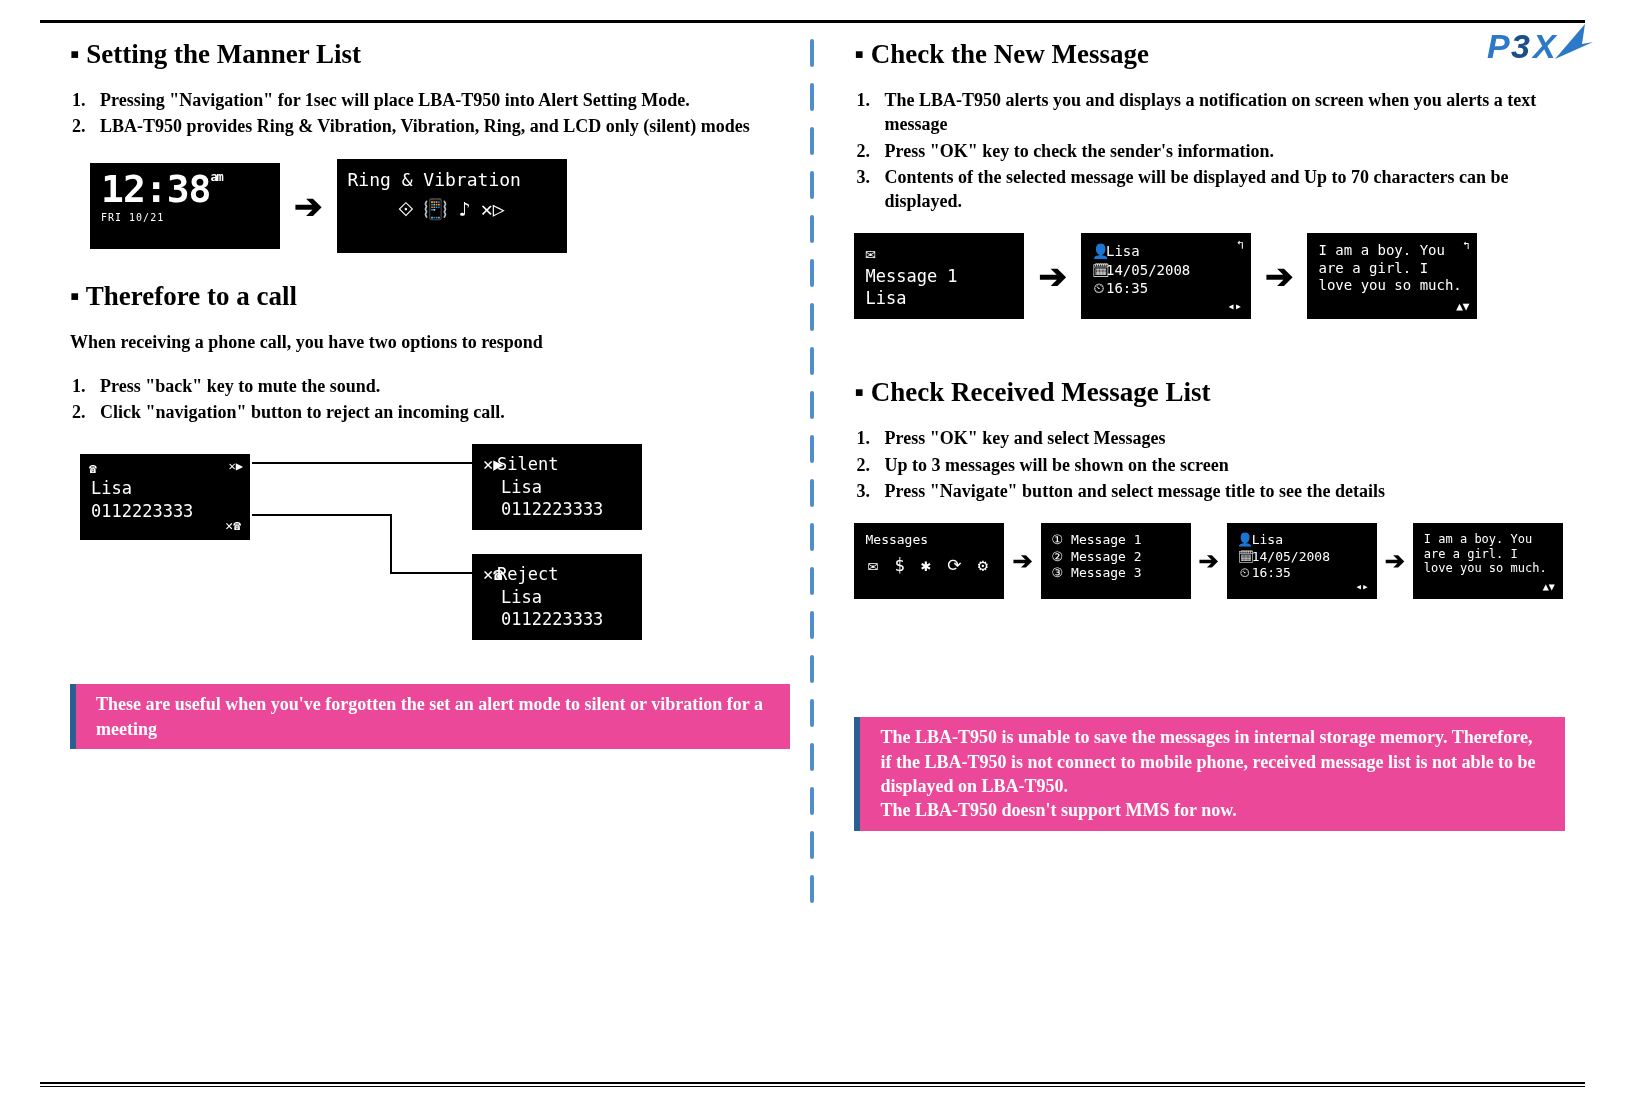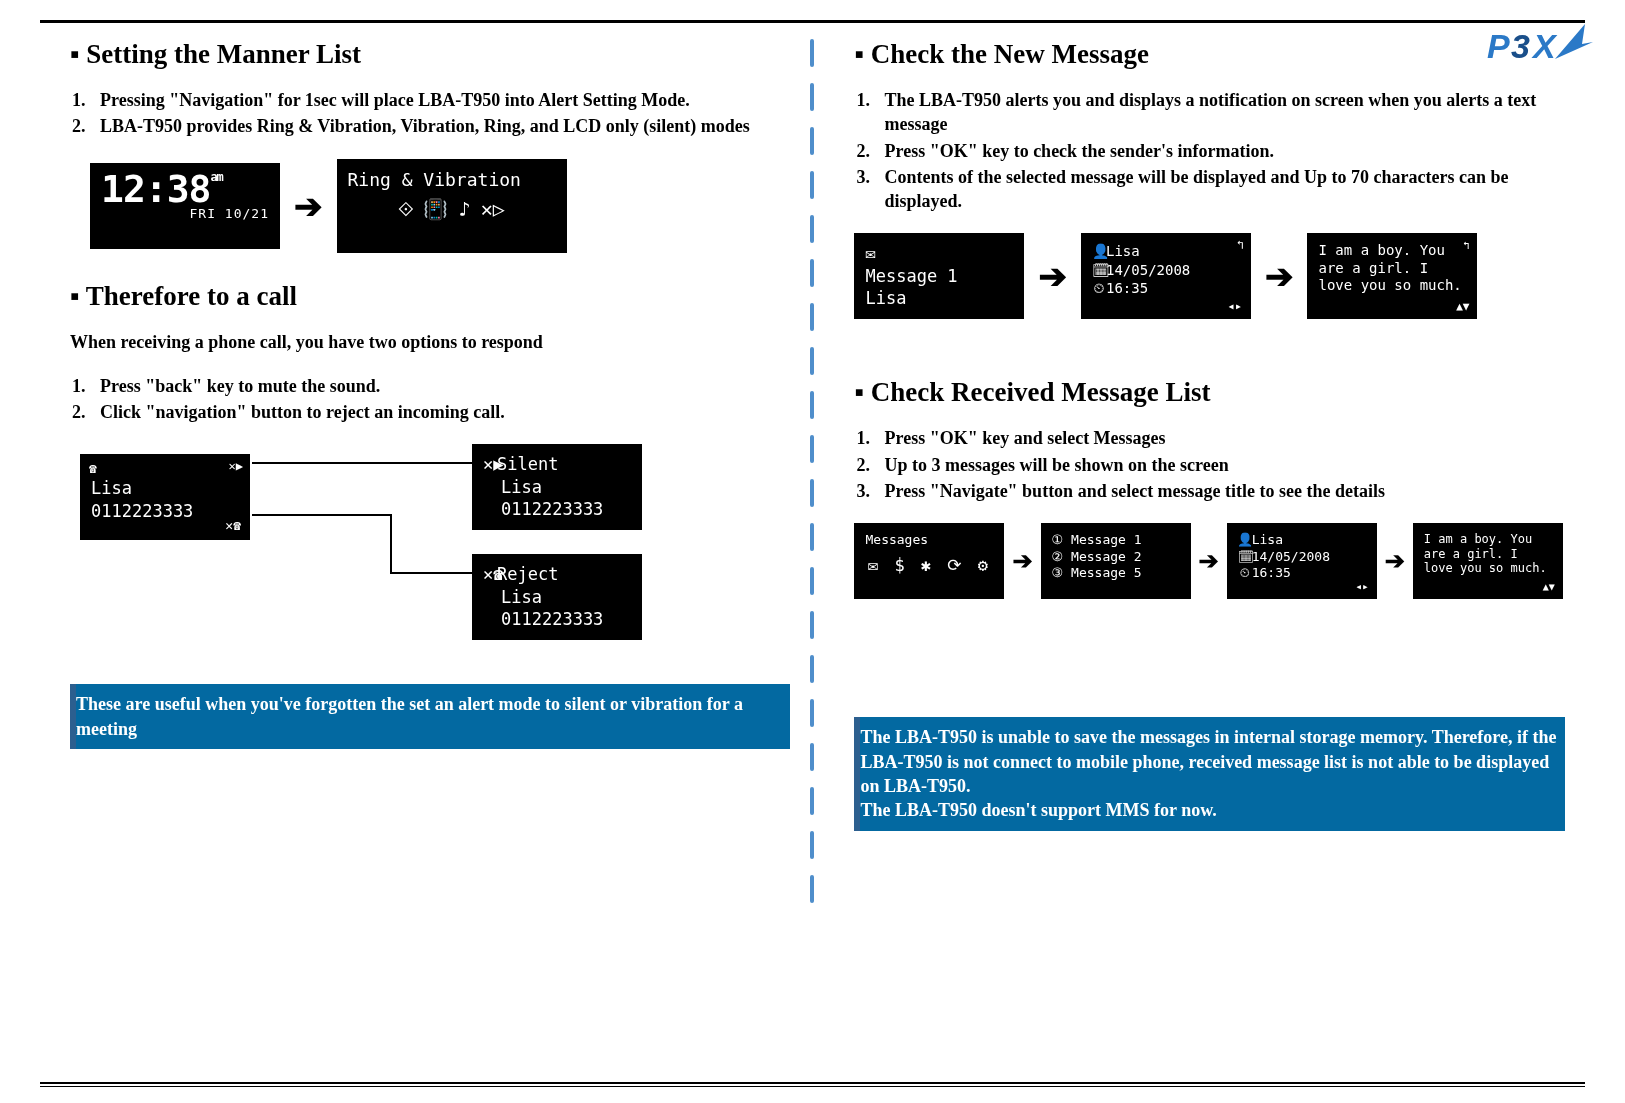--- a/index.html
+++ b/index.html
@@ -94,21 +94,21 @@
   .lcd.wide { width: 230px; height: 94px; }
   .lcd.med { width: 170px; height: 86px; }
   .lcd.sm { width: 150px; height: 76px; font-size: 13px; line-height: 1.25; }
   .lcd .clock-big {
     font-size: 38px;
     font-weight: bold;
     letter-spacing: -1px;
     line-height: 0.9;
   }
   .lcd .am { font-size: 12px; vertical-align: top; }
-  .lcd .sub { font-size: 13px; text-align: right; margin-top: 0; letter-spacing: 1px;}
+  .lcd .sub { font-size: 10px; text-align: left; margin-top: 6px; letter-spacing: 1px;}
   .lcd .line { font-size: 17px; line-height: 1.3; }
   .lcd .line.sm { font-size: 14px; }
   .lcd .icons-top {
     display: flex;
     gap: 4px;
     font-size: 12px;
     justify-content: flex-end;
     position: absolute;
     top: 2px; right: 4px;
   }
@@ -122,24 +122,24 @@
     position: relative;
     margin: 20px 0 30px 10px;
     height: 210px;
   }
   .lcd-pos { position: absolute; }
   .conn-line {
     position: absolute;
     background: #000;
   }
   .note-box {
-    background: #0369a1;
+    background: #ec4899;
     color: #fff;
     border-left: 6px solid #2c5f8f;
-    padding: 8px 0;
+    padding: 8px 20px;
     font-family: "Times New Roman", serif;
     font-size: 18px;
     font-weight: bold;
     line-height: 1.35;
     margin: 10px 0 0 0;
   }
   .footer {
     position: absolute;
     left: 0; right: 0; bottom: 6px;
     padding: 0 40px;
@@ -316,21 +316,21 @@
 
       <div class="screens-row small">
         <div class="lcd sm">
           <div style="text-align:left;">Messages</div>
           <div style="font-size:17px; letter-spacing:3px; text-align:center; margin-top:6px;">✉ $ ✱ ⟳ ⚙</div>
         </div>
         <div class="arrow sm">➔</div>
         <div class="lcd sm">
           <div>① <span>Message 1</span></div>
           <div>② <span>Message 2</span></div>
-          <div>③ <span>Message 5</span></div>
+          <div>③ <span>Message 3</span></div>
         </div>
         <div class="arrow sm">➔</div>
         <div class="lcd sm">
           <div><span class="ic">👤</span><span>Lisa</span></div>
           <div><span class="ic">🗓</span><span>14/05/2008</span></div>
           <div><span class="ic">⏲</span><span>16:35</span></div>
           <div style="position:absolute; bottom:3px; right:5px; font-size:11px;">◂▸</div>
         </div>
         <div class="arrow sm">➔</div>
         <div class="lcd sm">

